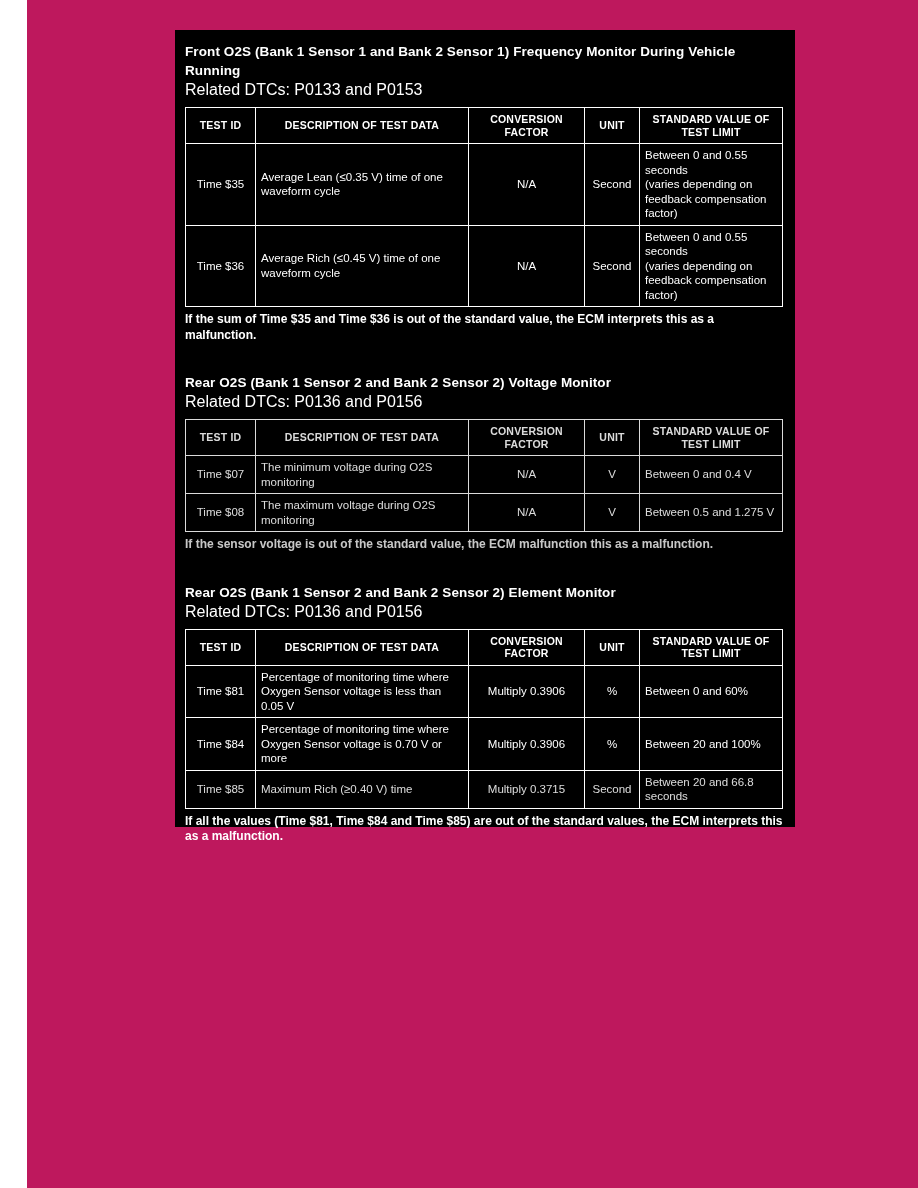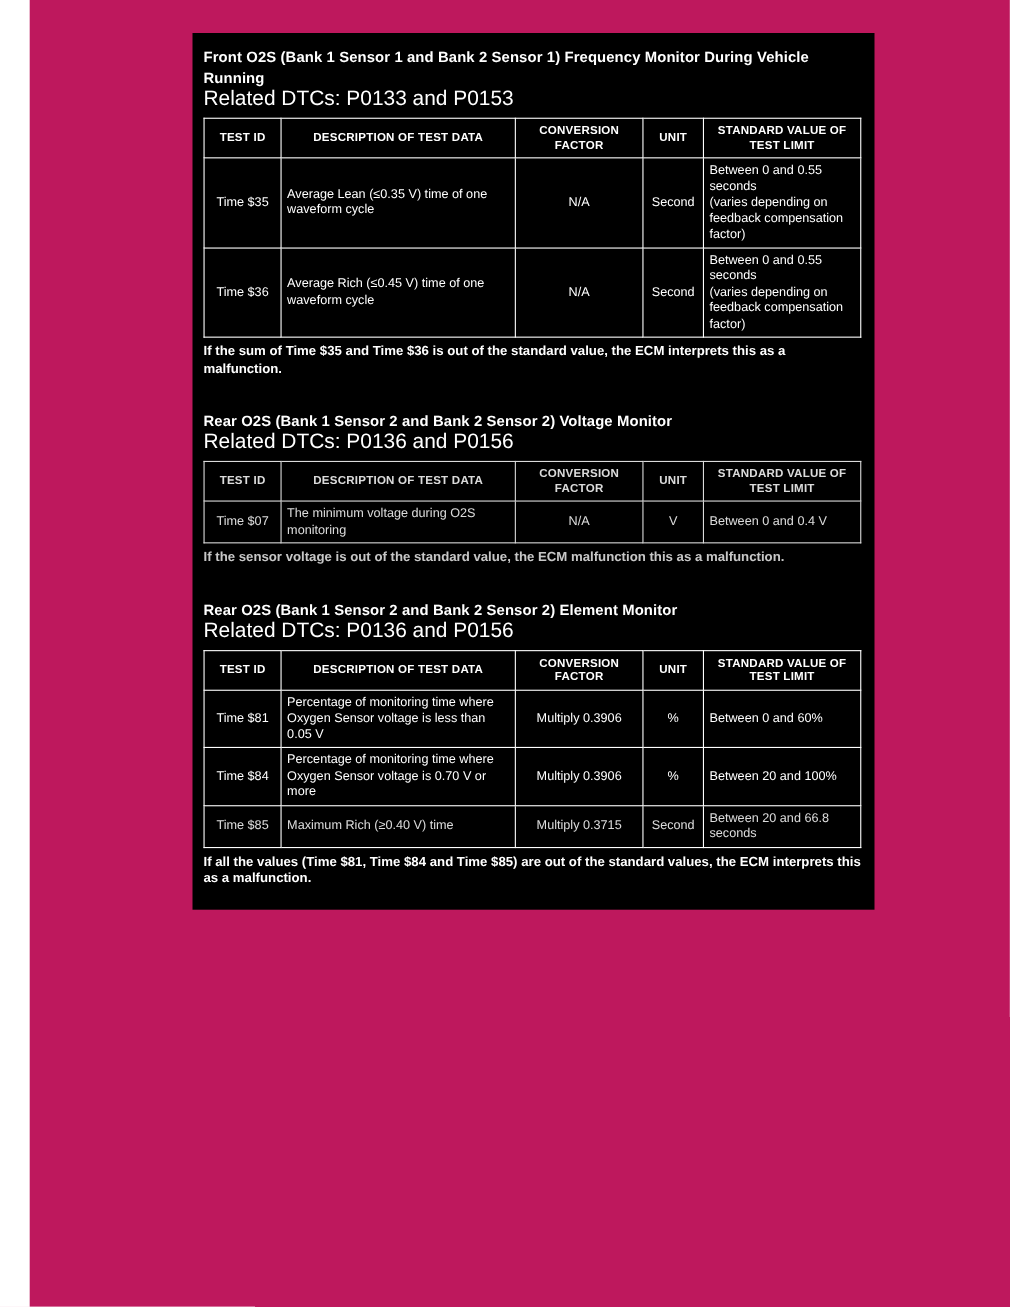--- a/index.html
+++ b/index.html
@@ -40,21 +40,21 @@
   }
   .sec-title {
     font-size: 13.5px;
     font-weight: bold;
     line-height: 19px;
     letter-spacing: 0.1px;
     margin: 4px 0 1px 0;
     color: #ffffff;
   }
   .sec-sub {
-    font-size: 19px;
+    font-size: 16px;
     line-height: 18px;
     margin: 0 0 8px 0;
     color: #ffffff;
   }
   table.dt {
     border-collapse: collapse;
     width: 597px;
     table-layout: fixed;
     color: #ffffff;
   }
@@ -169,20 +169,27 @@
             </tr>
           </thead>
           <tbody>
             <tr>
               <td class="c two-line">Time $07</td>
               <td class="l">The minimum voltage during O2S monitoring</td>
               <td class="c">N/A</td>
               <td class="c">V</td>
               <td class="l">Between 0 and 0.4 V</td>
             </tr>
+            <tr>
+              <td class="c two-line">Time $08</td>
+              <td class="l">The maximum voltage during O2S monitoring</td>
+              <td class="c">N/A</td>
+              <td class="c">V</td>
+              <td class="l two-line">Between 0.5 and 1.275 V</td>
+            </tr>
           </tbody>
         </table>
         <div class="note faded2">If the sensor voltage is out of the standard value, the ECM malfunction this as a malfunction.</div>
       </div>
 
       <div class="gap-lg"></div>
 
       <div class="section">
         <div class="sec-title">Rear O2S (Bank 1 Sensor 2 and Bank 2 Sensor 2) Element Monitor</div>
         <div class="sec-sub">Related DTCs: P0136 and P0156</div>

